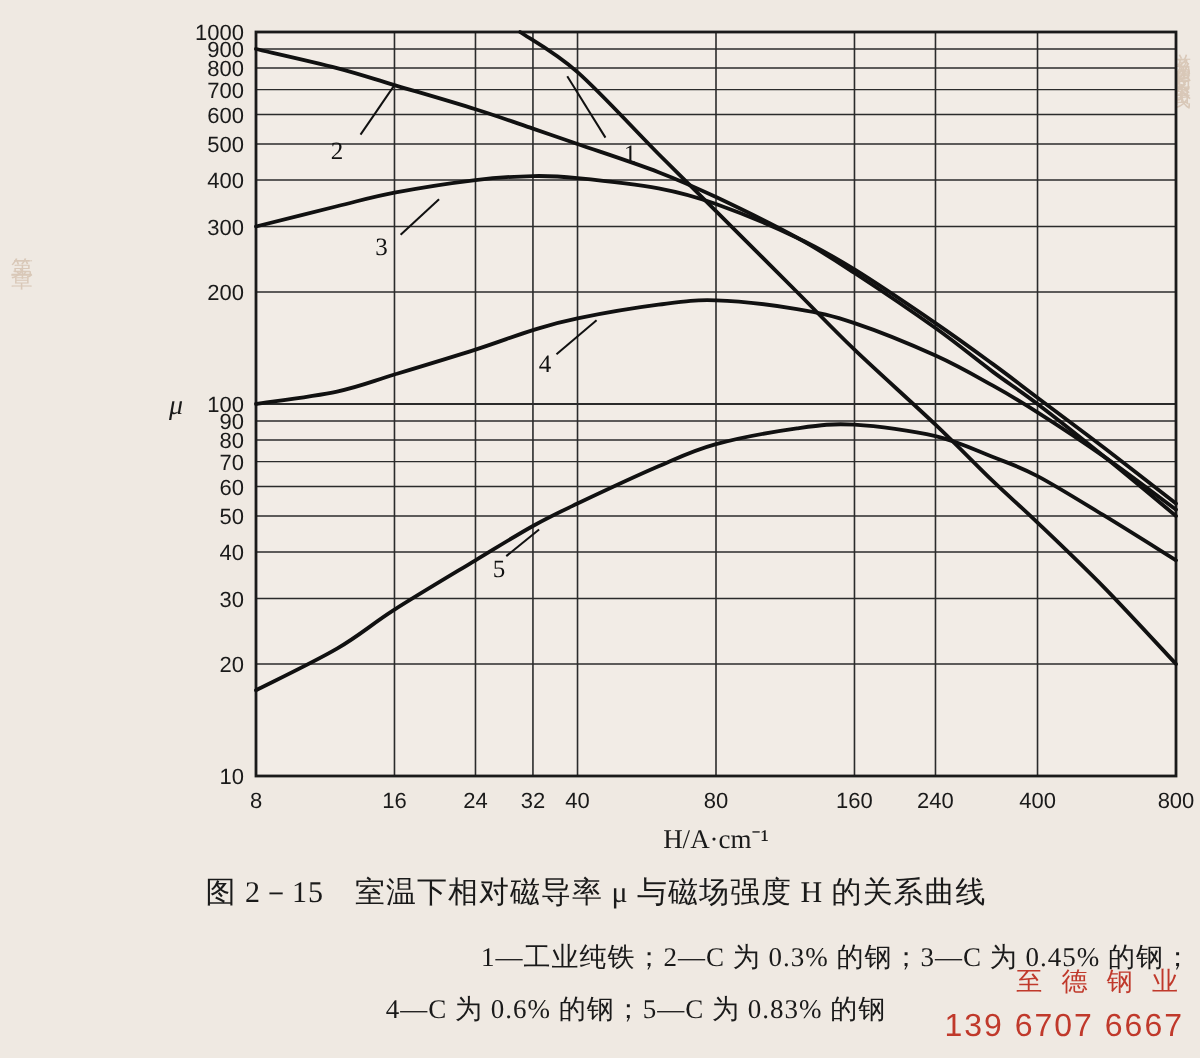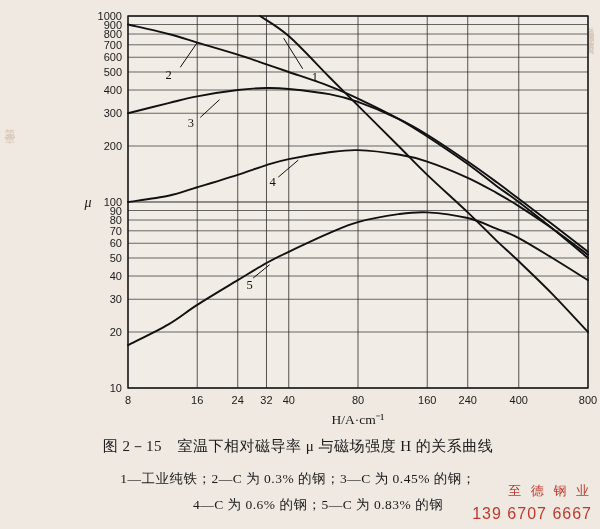--- a/index.html
+++ b/index.html
@@ -34,21 +34,21 @@
   svg{display:block;}
 
   .caption{
     position:absolute;
     left:0;right:4px;
     text-align:center;
     font-size:14.5px;
     letter-spacing:.5px;
   }
   #fig-title{top:437px;font-size:15px;}
-  #legend-line-1{top:470px;font-size:13.5px;}
+  #legend-line-1{top:470px;font-size:13.5px;text-align:right;}
   #legend-line-2{top:496px;font-size:13.5px;padding-left:40px;}
 
   .stamp{
     position:absolute;
     right:8px;
     color:#c0392b;
     font-family:"Liberation Sans",sans-serif;
     text-align:right;
     line-height:1.25;
   }

